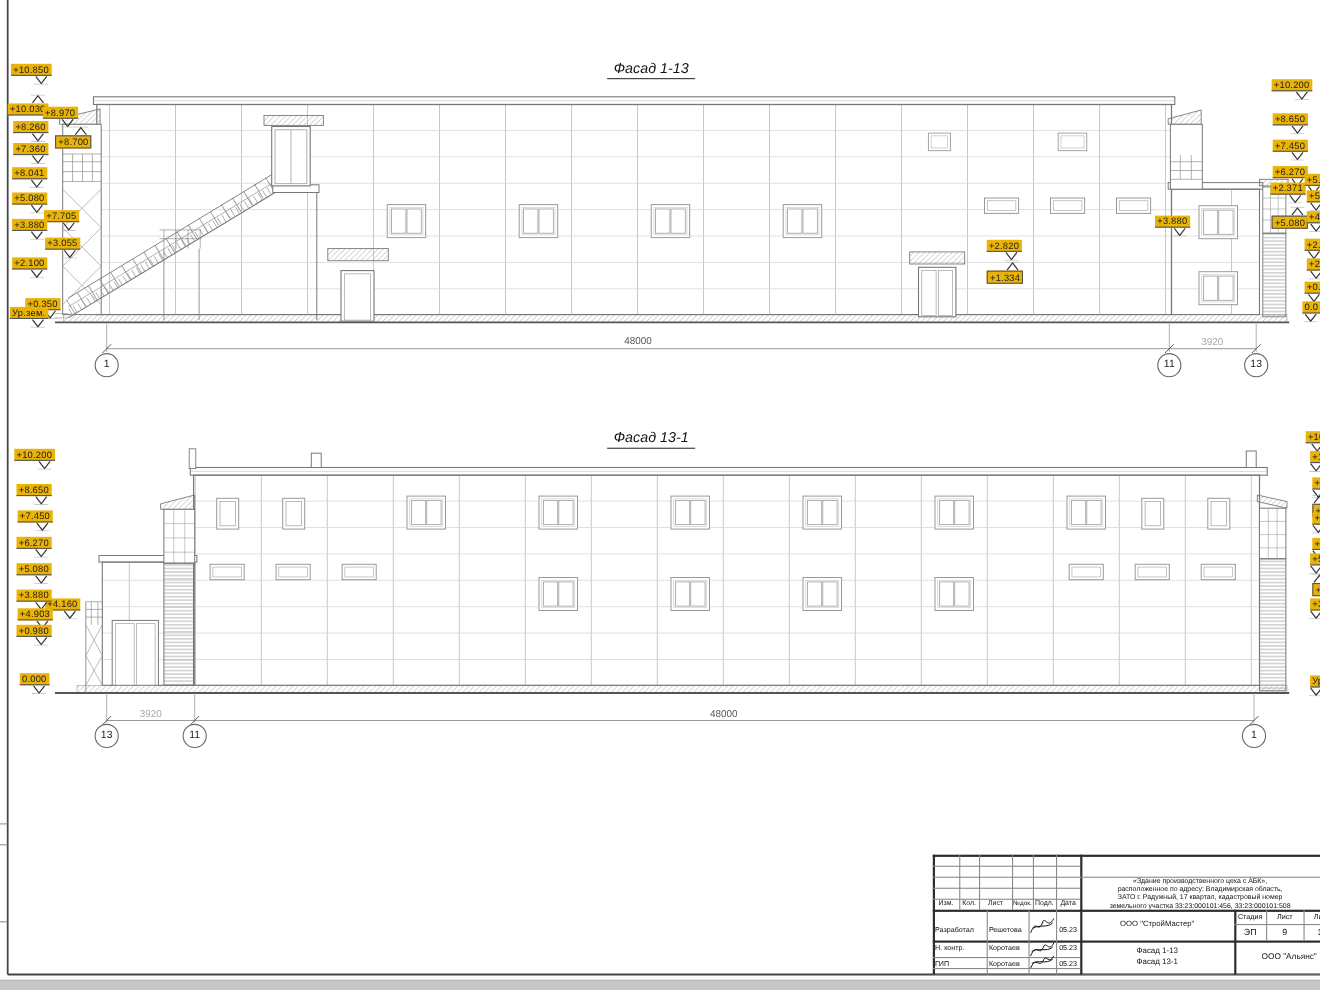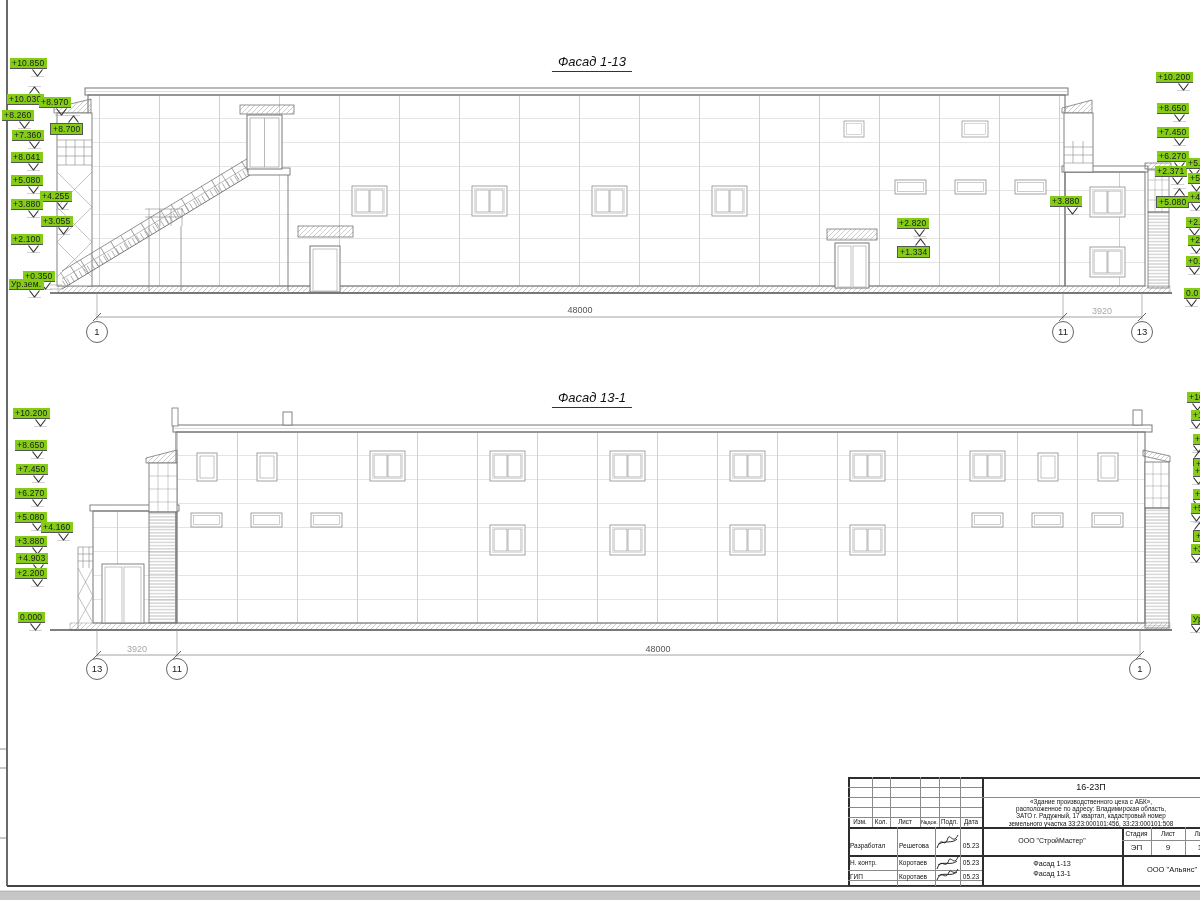--- a/index.html
+++ b/index.html
@@ -1,21 +1,21 @@
 <!DOCTYPE html>
 <html><head>
 <meta charset="utf-8">
 <style>
 *{margin:0;padding:0;box-sizing:border-box}
 html,body{width:1200px;height:900px;overflow:hidden;background:#fff;font-family:"Liberation Sans",sans-serif}
 #stage{position:absolute;left:0;top:0;width:1200px;height:900px}
 #draw{position:absolute;left:0;top:0}
 #anno{position:absolute;left:0;top:0;width:1200px;height:900px;pointer-events:none}
 .mk{position:absolute;display:flex;flex-direction:column;align-items:flex-end;z-index:3}
-.mk-t{font-size:8.5px;line-height:10px;color:#1a1a1a;background:#84cc16;border-bottom:1px solid #555;padding:0 3px 0 2px;white-space:nowrap;letter-spacing:.2px}
+.mk-t{font-size:8.5px;line-height:10px;color:#1a1a1a;background:#eab308;border-bottom:1px solid #555;padding:0 3px 0 2px;white-space:nowrap;letter-spacing:.2px}
 .mk.boxed .mk-t{border:1px solid #555;padding:0 2px}
 .mk-s{width:13px;height:8px;margin-right:3px;display:block}
 .bub{position:absolute;width:22px;height:22px;border:1px solid #666;border-radius:50%;background:#fff;font-size:9.5px;line-height:20px;text-align:center;color:#222;z-index:3}
 .dim{position:absolute;transform:translateX(-50%);font-size:9px;color:#555;background:#fff;padding:0 2px;z-index:2;white-space:nowrap}
 .dim.light{color:#a8a8a8}
 .ftitle{position:absolute;transform:translateX(-50%);font-size:13px;font-style:italic;color:#111;border-bottom:1px solid #333;padding:0 6px 2px;white-space:nowrap;z-index:3}
 #tblock{position:absolute;left:848px;top:777px;width:352px;height:109px;z-index:4;background:#fff}
 .vl,.hl{position:absolute;background:#8a8a8a}
 .vl{width:1px}.hl{height:1px}
 .vl.th{width:1.5px;background:#2d2d2d}.hl.th{height:1.5px;background:#2d2d2d}
@@ -207,21 +207,21 @@
         </svg>
         <span class="mk-t">+10.030</span>
       </div>
       <div class="mk" style="left: 39px; top: 97px;">
         <span class="mk-t">+8.970</span>
         <svg viewBox="0 0 13 8" class="mk-s">
           <path d="M1.5 0.5L6.5 7L11.5 0.5" fill="none" stroke="#333" stroke-width="1.1"></path>
           <path d="M0 7.6H13" stroke="#999" stroke-width="0.5"></path>
         </svg>
       </div>
-      <div class="mk" style="left: 2px; top: 110px;">
+      <div class="mk" style="left: 12px; top: 110px;">
         <span class="mk-t">+8.260</span>
         <svg viewBox="0 0 13 8" class="mk-s">
           <path d="M1.5 0.5L6.5 7L11.5 0.5" fill="none" stroke="#333" stroke-width="1.1"></path>
           <path d="M0 7.6H13" stroke="#999" stroke-width="0.5"></path>
         </svg>
       </div>
       <div class="mk boxed" style="left: 38px; top: 115px; margin-left: 12px;">
         <svg viewBox="0 0 13 8" class="mk-s" style="transform: scaleY(-1);">
           <path d="M1.5 0.5L6.5 7L11.5 0.5" fill="none" stroke="#333" stroke-width="1.1"></path>
           <path d="M0 7.6H13" stroke="#999" stroke-width="0.5"></path>
@@ -243,21 +243,21 @@
         </svg>
       </div>
       <div class="mk" style="left: 11px; top: 175px;">
         <span class="mk-t">+5.080</span>
         <svg viewBox="0 0 13 8" class="mk-s">
           <path d="M1.5 0.5L6.5 7L11.5 0.5" fill="none" stroke="#333" stroke-width="1.1"></path>
           <path d="M0 7.6H13" stroke="#999" stroke-width="0.5"></path>
         </svg>
       </div>
       <div class="mk" style="left: 40px; top: 191px;">
-        <span class="mk-t">+4.255</span>
+        <span class="mk-t">+7.705</span>
         <svg viewBox="0 0 13 8" class="mk-s">
           <path d="M1.5 0.5L6.5 7L11.5 0.5" fill="none" stroke="#333" stroke-width="1.1"></path>
           <path d="M0 7.6H13" stroke="#999" stroke-width="0.5"></path>
         </svg>
       </div>
       <div class="mk" style="left: 11px; top: 199px;">
         <span class="mk-t">+3.880</span>
         <svg viewBox="0 0 13 8" class="mk-s">
           <path d="M1.5 0.5L6.5 7L11.5 0.5" fill="none" stroke="#333" stroke-width="1.1"></path>
           <path d="M0 7.6H13" stroke="#999" stroke-width="0.5"></path>
@@ -368,21 +368,21 @@
           <path d="M0 7.6H13" stroke="#999" stroke-width="0.5"></path>
         </svg>
       </div>
       <div class="mk" style="left: 1186px; top: 256px;">
         <span class="mk-t">+0.</span>
         <svg viewBox="0 0 13 8" class="mk-s">
           <path d="M1.5 0.5L6.5 7L11.5 0.5" fill="none" stroke="#333" stroke-width="1.1"></path>
           <path d="M0 7.6H13" stroke="#999" stroke-width="0.5"></path>
         </svg>
       </div>
-      <div class="mk" style="left: 1184px; top: 288px; justify-content: center;">
+      <div class="mk" style="left: 1184px; top: 274px; justify-content: center;">
         <span class="mk-t">0.0</span>
         <svg viewBox="0 0 13 8" class="mk-s">
           <path d="M1.5 0.5L6.5 7L11.5 0.5" fill="none" stroke="#333" stroke-width="1.1"></path>
           <path d="M0 7.6H13" stroke="#999" stroke-width="0.5"></path>
         </svg>
       </div>
       <div class="mk" style="left: 897px; top: 218px;">
         <span class="mk-t">+2.820</span>
         <svg viewBox="0 0 13 8" class="mk-s">
           <path d="M1.5 0.5L6.5 7L11.5 0.5" fill="none" stroke="#333" stroke-width="1.1"></path>
@@ -437,21 +437,21 @@
           <path d="M0 7.6H13" stroke="#999" stroke-width="0.5"></path>
         </svg>
       </div>
       <div class="mk" style="left: 15px; top: 512px;">
         <span class="mk-t">+5.080</span>
         <svg viewBox="0 0 13 8" class="mk-s">
           <path d="M1.5 0.5L6.5 7L11.5 0.5" fill="none" stroke="#333" stroke-width="1.1"></path>
           <path d="M0 7.6H13" stroke="#999" stroke-width="0.5"></path>
         </svg>
       </div>
-      <div class="mk" style="left: 41px; top: 522px;">
+      <div class="mk" style="left: 41px; top: 544px;">
         <span class="mk-t">+4.160</span>
         <svg viewBox="0 0 13 8" class="mk-s">
           <path d="M1.5 0.5L6.5 7L11.5 0.5" fill="none" stroke="#333" stroke-width="1.1"></path>
           <path d="M0 7.6H13" stroke="#999" stroke-width="0.5"></path>
         </svg>
       </div>
       <div class="mk" style="left: 15px; top: 536px;">
         <span class="mk-t">+3.880</span>
         <svg viewBox="0 0 13 8" class="mk-s">
           <path d="M1.5 0.5L6.5 7L11.5 0.5" fill="none" stroke="#333" stroke-width="1.1"></path>
@@ -459,21 +459,21 @@
         </svg>
       </div>
       <div class="mk" style="left: 16px; top: 553px;">
         <span class="mk-t">+4.903</span>
         <svg viewBox="0 0 13 8" class="mk-s">
           <path d="M1.5 0.5L6.5 7L11.5 0.5" fill="none" stroke="#333" stroke-width="1.1"></path>
           <path d="M0 7.6H13" stroke="#999" stroke-width="0.5"></path>
         </svg>
       </div>
       <div class="mk" style="left: 15px; top: 568px;">
-        <span class="mk-t">+2.200</span>
+        <span class="mk-t">+0.980</span>
         <svg viewBox="0 0 13 8" class="mk-s">
           <path d="M1.5 0.5L6.5 7L11.5 0.5" fill="none" stroke="#333" stroke-width="1.1"></path>
           <path d="M0 7.6H13" stroke="#999" stroke-width="0.5"></path>
         </svg>
       </div>
       <div class="mk" style="left: 18px; top: 612px;">
         <span class="mk-t">0.000</span>
         <svg viewBox="0 0 13 8" class="mk-s">
           <path d="M1.5 0.5L6.5 7L11.5 0.5" fill="none" stroke="#333" stroke-width="1.1"></path>
           <path d="M0 7.6H13" stroke="#999" stroke-width="0.5"></path>
@@ -575,21 +575,20 @@
   <div class="vl" style="left:24px;top:0;height:50px"></div>
   <div class="vl" style="left:42px;top:0;height:50px"></div>
   <div class="vl" style="left:72px;top:0;height:50px"></div>
   <div class="vl" style="left:91px;top:0;height:50px"></div>
   <div class="vl" style="left:112px;top:0;height:109px"></div>
   <div class="vl" style="left:49px;top:50px;height:59px"></div>
   <div class="vl" style="left:87px;top:50px;height:59px"></div>
   <div class="vl" style="left:303px;top:50px;height:28px"></div>
   <div class="vl" style="left:337px;top:50px;height:28px"></div>
 
-  <div class="tc" style="left:134px;top:0;width:218px;height:20px;font-size:9px;line-height:20px">16-23П</div>
   <div class="tc" style="left:136px;top:21px;width:214px;font-size:6.3px">«Здание производственного цеха с АБК»,</div>
   <div class="tc" style="left:136px;top:28.2px;width:214px;font-size:6.3px">расположенное по адресу: Владимирская область,</div>
   <div class="tc" style="left:136px;top:35.4px;width:214px;font-size:6.3px">ЗАТО г. Радужный, 17 квартал, кадастровый номер</div>
   <div class="tc" style="left:136px;top:42.6px;width:214px;font-size:6.3px">земельного участка 33:23:000101:456, 33:23:000101:508</div>
 
   <div class="tc" style="left:0;top:40px;width:24px;font-size:6.3px;line-height:10px">Изм.</div>
   <div class="tc" style="left:24px;top:40px;width:18px;font-size:6.3px;line-height:10px">Кол.</div>
   <div class="tc" style="left:42px;top:40px;width:30px;font-size:6.3px;line-height:10px">Лист</div>
   <div class="tc" style="left:72px;top:40px;width:19px;font-size:5.8px;line-height:10px">№док.</div>
   <div class="tc" style="left:91px;top:40px;width:21px;font-size:6.3px;line-height:10px">Подл.</div>

